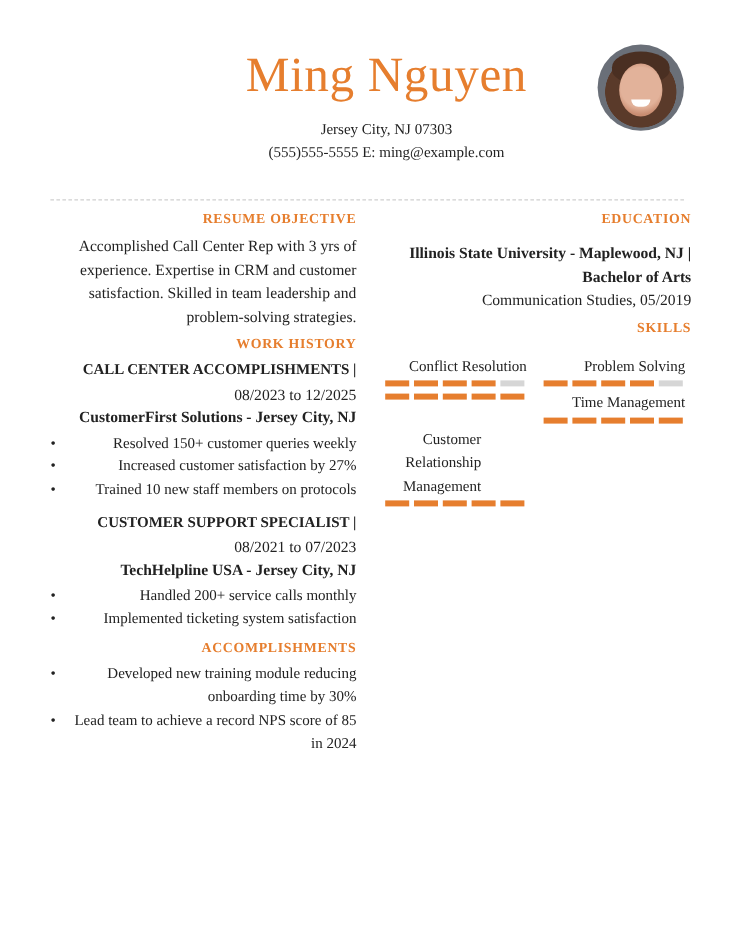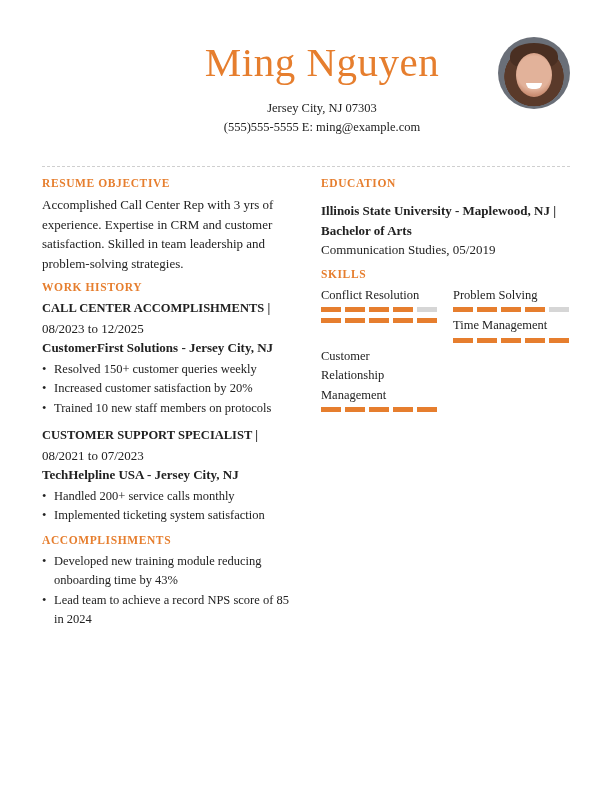--- a/index.html
+++ b/index.html
@@ -11,33 +11,33 @@
   .addr { top: 101px; }
   .phone { top: 120px; }
   .photo { position: absolute; left: 498px; top: 37px; width: 72px; height: 72px; border-radius: 50%;
            overflow: hidden; background: radial-gradient(circle at 50% 55%, #d9a488 0 30%, #5a3a2a 31% 55%, #6a6f78 56% 100%); }
   .photo .face { position: absolute; left: 18px; top: 16px; width: 36px; height: 44px; border-radius: 50%;
                  background: radial-gradient(circle at 50% 45%, #e2b29a 0 55%, #c98d72 75%); }
   .photo .hair { position: absolute; left: 12px; top: 6px; width: 48px; height: 26px; border-radius: 50% 50% 40% 40%;
                  background: #4a2f22; }
   .photo .smile { position: absolute; left: 28px; top: 46px; width: 16px; height: 6px; border-radius: 0 0 8px 8px; background: #fff; }
   .divider { position: absolute; left: 42px; top: 166px; width: 528px; border-top: 1px dashed #cfcfcf; }
-  .col { position: absolute; top: 175px; }
+  .col { position: absolute; top: 175px; text-align: right; }
   .left { left: 42px; width: 255px; }
   .right { left: 321px; width: 255px; }
   .sec-title { color: #e67e2e; font-size: 11.5px; font-weight: bold; letter-spacing: 0.6px; margin: 0 0 4px 0; height: 16px; line-height: 16px; }
   .para { font-size: 13px; line-height: 19.5px; margin: 0; }
   .bold { font-weight: bold; }
   .job-title { font-size: 12.5px; line-height: 19.5px; font-weight: bold; }
   ul { margin: 2px 0 0 0; padding: 0; list-style: none; }
   li { font-size: 12.5px; line-height: 19.5px; padding-left: 12px; position: relative; }
   li::before { content: "•"; position: absolute; left: 0; top: 0; }
   .gap6 { height: 6px; }
   .gap8 { height: 8px; }
-  .skills { display: grid; grid-template-columns: 118px 118px; column-gap: 14px; row-gap: 4px; margin-top: 4px; }
+  .skills { display: grid; grid-template-columns: 118px 118px; column-gap: 14px; row-gap: 4px; margin-top: 14px; }
   .skill-name { font-size: 12.5px; line-height: 19.5px; }
   .bar { display: flex; gap: 4px; margin-top: 2px; }
   .seg { width: 20px; height: 5px; background: #e67e2e; }
   .seg.off { background: #d6d6d6; }
 </style>
 </head>
 <body>
 
 <div class="name">Ming Nguyen</div>
 <div class="contact addr">Jersey City, NJ 07303</div>
@@ -54,38 +54,38 @@
   <p class="para">Accomplished Call Center Rep with 3 yrs of experience. Expertise in CRM and customer satisfaction. Skilled in team leadership and problem-solving strategies.</p>
   <div class="gap6"></div>
   <div class="sec-title">WORK HISTORY</div>
 
   <div>
     <div class="job-title">CALL CENTER ACCOMPLISHMENTS |</div>
     <div class="para">08/2023 to 12/2025</div>
     <div class="para bold">CustomerFirst Solutions - Jersey City, NJ</div>
     <ul>
       <li>Resolved 150+ customer queries weekly</li>
-      <li>Increased customer satisfaction by 20%</li>
+      <li>Increased customer satisfaction by 27%</li>
       <li>Trained 10 new staff members on protocols</li>
     </ul>
   </div>
   <div class="gap8"></div>
   <div>
     <div class="job-title">CUSTOMER SUPPORT SPECIALIST |</div>
     <div class="para">08/2021 to 07/2023</div>
     <div class="para bold">TechHelpline USA - Jersey City, NJ</div>
     <ul>
       <li>Handled 200+ service calls monthly</li>
       <li>Implemented ticketing system satisfaction</li>
     </ul>
   </div>
   <div class="gap6"></div>
   <div class="sec-title">ACCOMPLISHMENTS</div>
   <ul>
-    <li>Developed new training module reducing onboarding time by 43%</li>
+    <li>Developed new training module reducing onboarding time by 30%</li>
     <li>Lead team to achieve a record NPS score of 85 in 2024</li>
   </ul>
 </div>
 
 <div class="col right">
   <div class="sec-title">EDUCATION</div>
   <div class="gap6"></div>
   <div>
     <div class="para bold">Illinois State University - Maplewood, NJ |</div>
     <div class="para bold">Bachelor of Arts</div>

